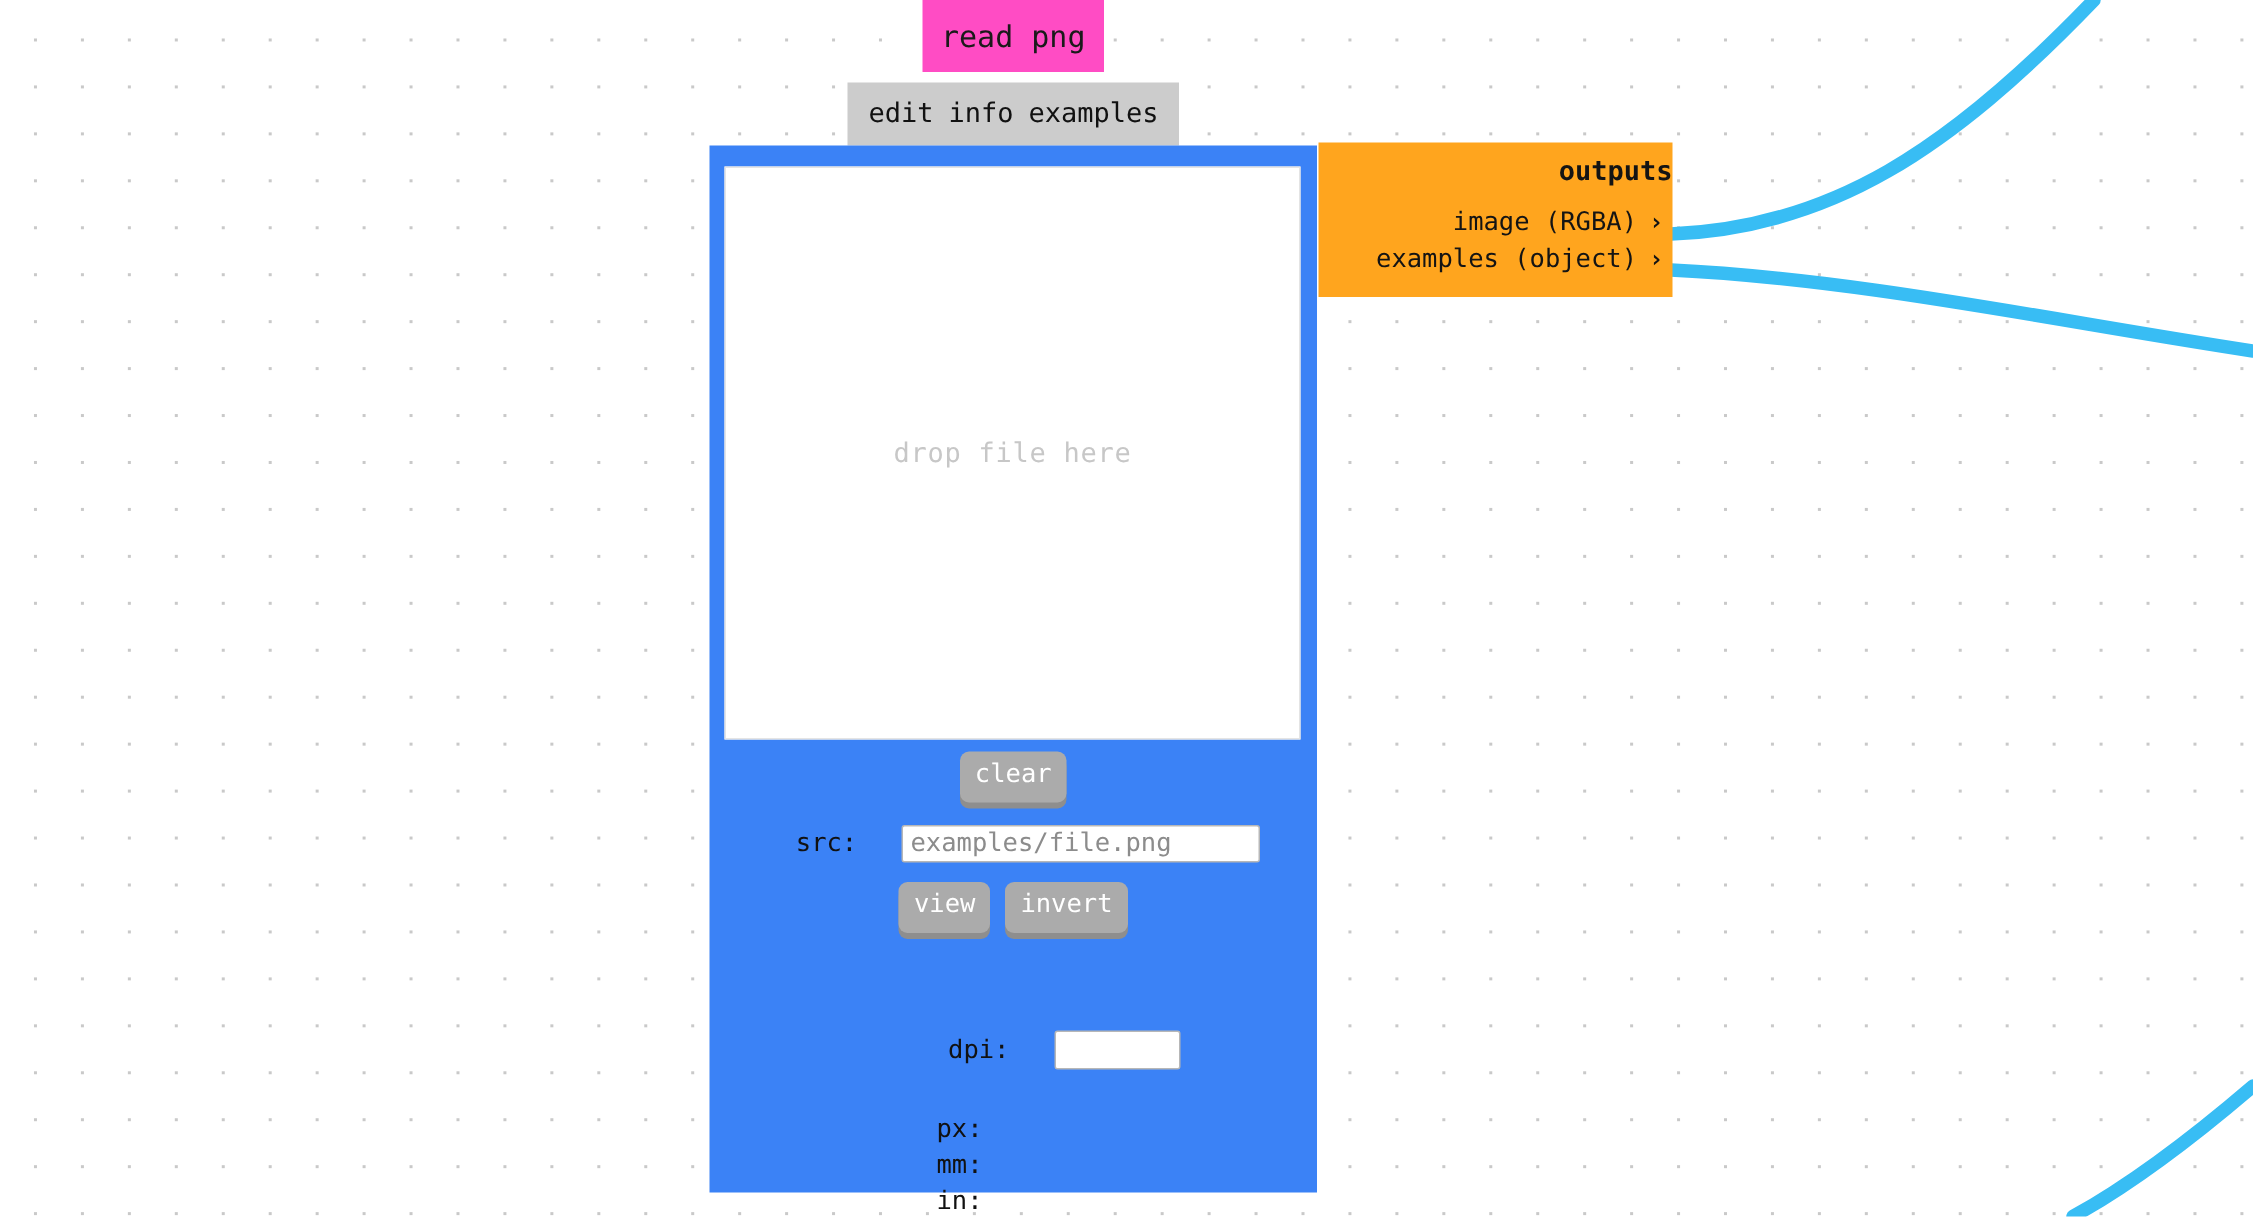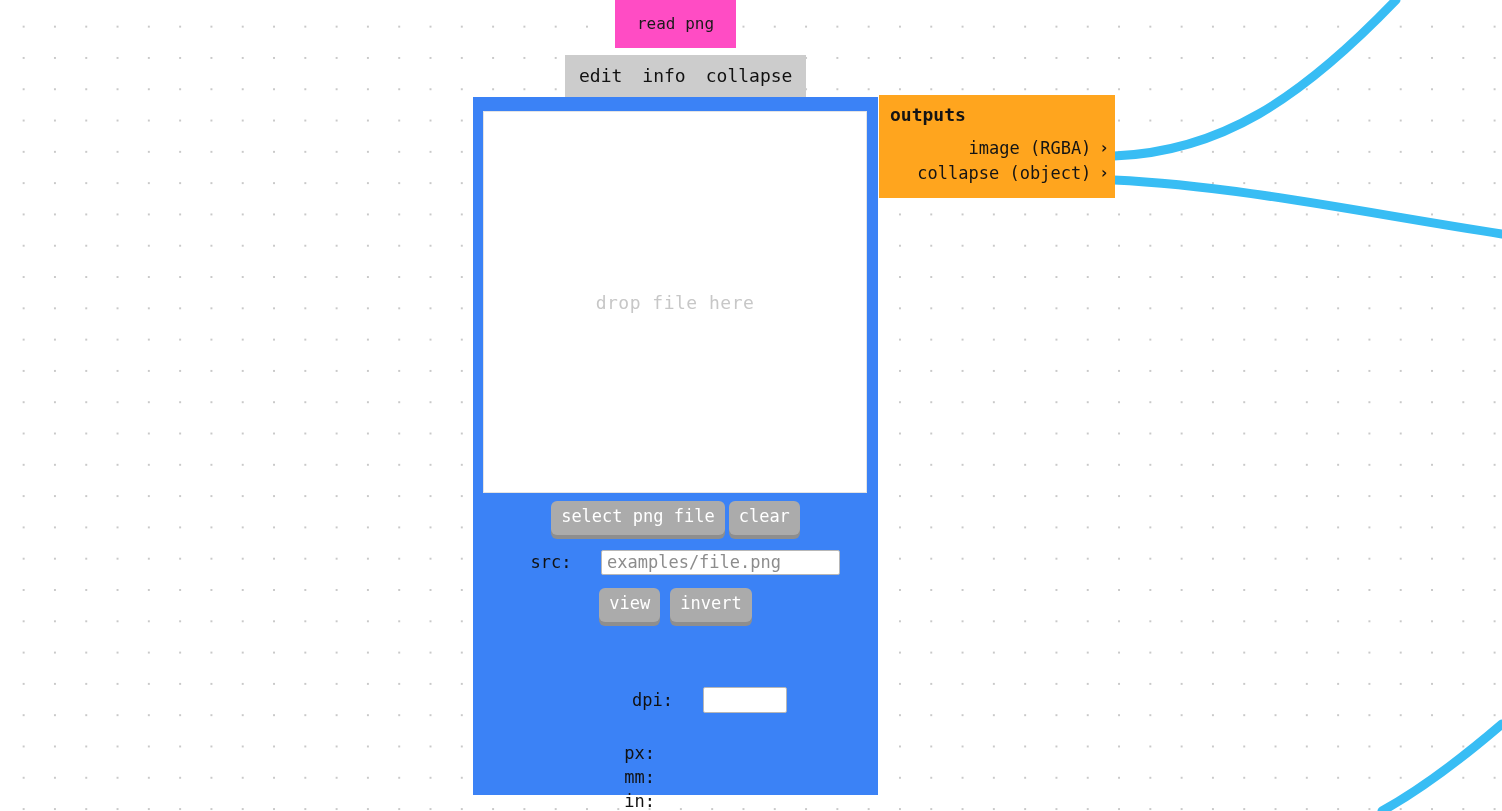--- a/index.html
+++ b/index.html
@@ -39,39 +39,39 @@
 
   
   .node-title {
     position: absolute;
     left: 142px;
     top: 0px;
     width: 121px;
     height: 48px;
     background: #ff4cc4;
     color: #1a1a1a;
-    font-size: 16px;
+    font-size: 20px;
     line-height: 48px;
     text-align: center;
     letter-spacing: 0px;
     white-space: nowrap;
   }
 
   
   .node-menu {
     position: absolute;
     left: 92px;
     top: 55px;
     height: 42px;
     background: #cccccc;
     display: flex;
     align-items: center;
     padding: 0 9px;
     box-sizing: border-box;
-    gap: 10px;
+    gap: 0px;
   }
   .node-menu .mi {
     font-size: 18px;
     color: #111111;
     padding: 0 5px;
     line-height: 42px;
     white-space: nowrap;
     cursor: pointer;
   }
 
@@ -200,20 +200,21 @@
     z-index: 6;
     padding: 9px 0 13px 0;
     box-sizing: border-box;
   }
   #outputs .out-head {
     font-size: 18px;
     font-weight: bold;
     color: #141414;
     padding: 0 0 10px 11px;
     letter-spacing: 0px;
+    text-align: right;
   }
   #outputs .port {
     display: flex;
     align-items: center;
     justify-content: flex-end;
     font-size: 17px;
     color: #141414;
     padding-right: 6px;
     height: 25px;
     white-space: nowrap;
@@ -235,31 +236,30 @@
   <path d="M 1382 811 C 1420 790 1460 760 1502 724" fill="none" stroke="#38bdf4" stroke-width="9" stroke-linecap="round"></path>
 </svg>
 
 <div id="node">
 
   <div class="node-title">read png</div>
 
   <div class="node-menu">
     <span class="mi">edit</span>
     <span class="mi">info</span>
-    <span class="mi">collapse</span>
+    <span class="mi">examples</span>
   </div>
 
   <div class="node-body">
 
     <div class="dropzone">
       <span class="dropzone-label">drop file here</span>
     </div>
 
     <div class="row row-files">
-      <button class="btn">select png file</button>
       <button class="btn">clear</button>
     </div>
 
     <div class="row row-src">
       <span class="flabel lbl-src">src:</span>
       <input id="src-input" class="txt" type="text" placeholder="examples/file.png" style="">
     </div>
 
     <div class="row row-vi">
       <button class="btn">view</button>
@@ -292,16 +292,16 @@
 
 <div id="outputs">
   <div class="out-head">outputs</div>
 
   <div class="port">
     <span class="pname">image (RGBA)</span>
     <span class="pchev">›</span>
   </div>
 
   <div class="port">
-    <span class="pname">collapse (object)</span>
+    <span class="pname">examples (object)</span>
     <span class="pchev">›</span>
   </div>
 </div>
 
 </body></html>

